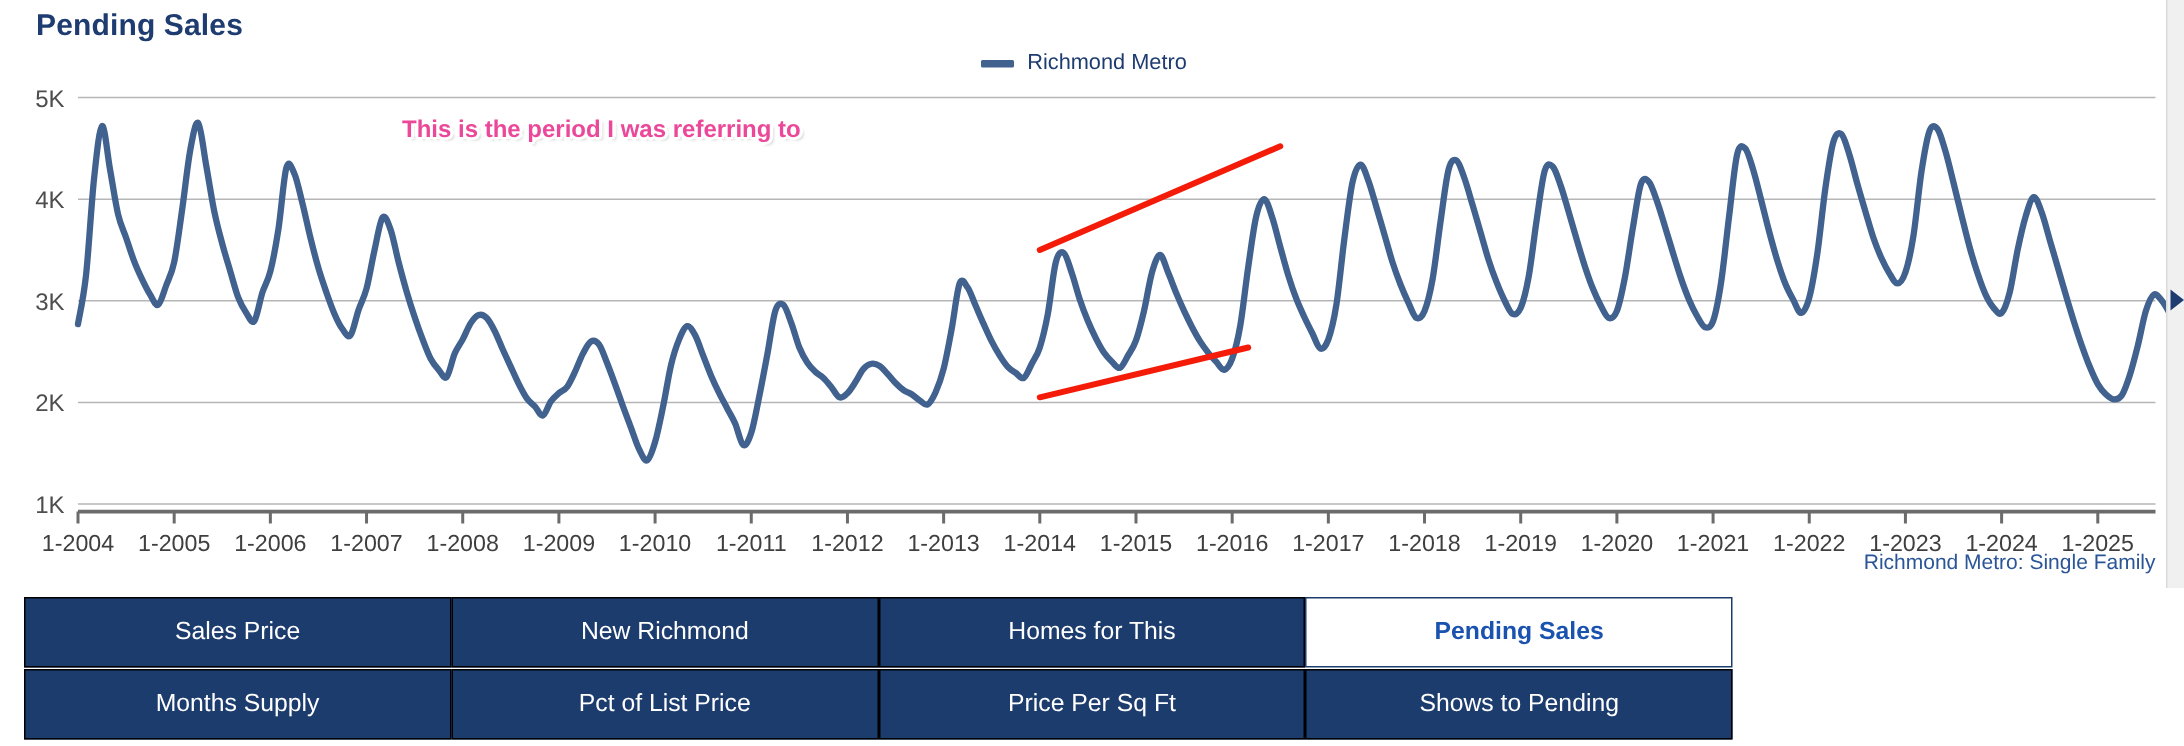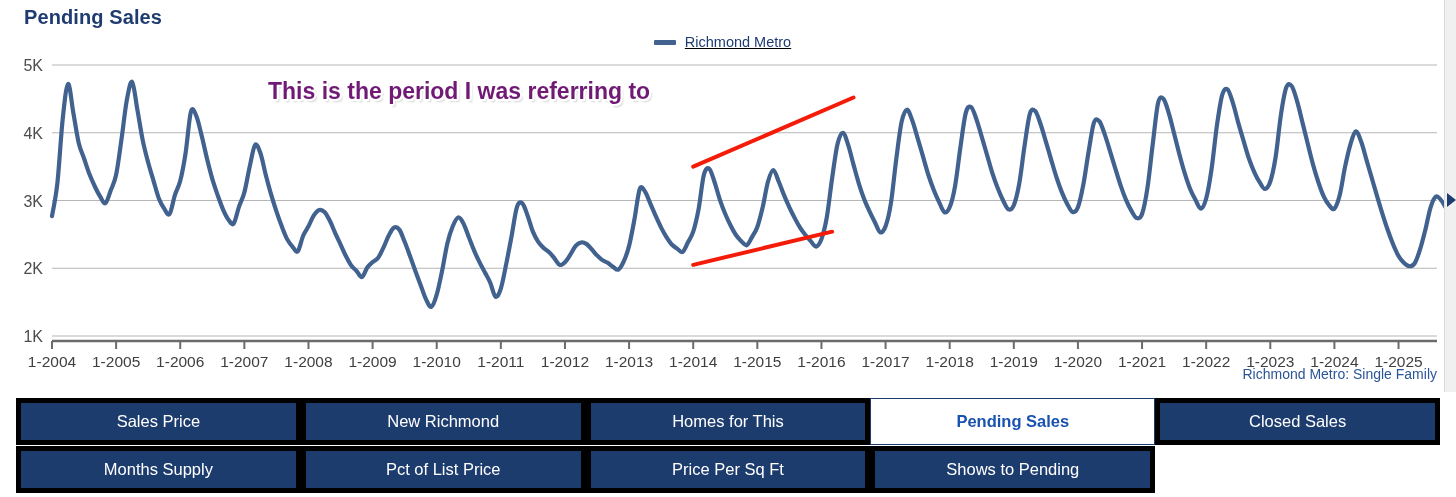--- a/index.html
+++ b/index.html
@@ -17,34 +17,34 @@
     position:absolute;left:0;top:0;width:1445px;height:392px;
     background:#ffffff;
   }
   .chart-title{
     position:absolute;left:24px;top:6px;
     font-size:20px;font-weight:bold;color:#1f3c71;
     letter-spacing:.1px;
   }
   .legend{
     position:absolute;left:0;top:34px;width:1445px;
-    display:flex;justify-content:center;align-items:center;gap:9px;text-decoration:underline;
+    display:flex;justify-content:center;align-items:center;gap:9px;
   }
   .legend-swatch{
     display:inline-block;width:22px;height:5px;border-radius:1px;
     background:#41618f;
   }
   .legend-label{font-size:14.5px;color:#1f3c71;}
 
   .plot{
     position:absolute;left:0;top:0;width:1445px;height:392px;
   }
   .annotation{
     position:absolute;left:268px;top:78px;
-    font-size:23px;font-weight:bold;color:#701a75;
+    font-size:16px;font-weight:bold;color:#ec4899;
     white-space:nowrap;
     text-shadow:
       -1.6px -1.6px 0 #fff, 1.6px -1.6px 0 #fff,
       -1.6px  1.6px 0 #fff, 1.6px  1.6px 0 #fff,
       -2.2px 0 0 #fff, 2.2px 0 0 #fff,
        0 -2.2px 0 #fff, 0 2.2px 0 #fff,
        2.5px 2.5px 2px rgba(0,0,0,.18);
   }
   .footnote{
     position:absolute;right:8px;top:366px;
@@ -71,21 +71,21 @@
     display:grid;grid-template-columns:repeat(5,1fr);
     gap:0;
     background:#ffffff;
   }
   .tab{
     height:47px;
     display:flex;align-items:center;justify-content:center;
     background:#1d3c6e;
     color:#ffffff;
     font-size:16.5px;
-    border:5px solid #000000;
+    border:1px solid #000000;
     box-sizing:border-box;
     cursor:pointer;
     user-select:none;
     text-align:center;
   }
   .tab.active{
     background:#ffffff;
     color:#1a52b0;
     font-weight:bold;
     border:1px solid #1d3c6e;
@@ -183,21 +183,20 @@
 
   <div class="carousel-arrow">
     <span class="tri"></span>
   </div>
 
   <div class="tabs" id="tabs-row1">
       <div class="tab">Sales Price</div>
       <div class="tab">New Richmond</div>
       <div class="tab">Homes for This</div>
       <div class="tab active">Pending Sales</div>
-      <div class="tab">Closed Sales</div>
     </div>
   <div class="tabs" id="tabs-row2" style="top:446px">
       <div class="tab">Months Supply</div>
       <div class="tab">Pct of List Price</div>
       <div class="tab">Price Per Sq Ft</div>
       <div class="tab">Shows to Pending</div>
     </div>
 
 </div>
 

